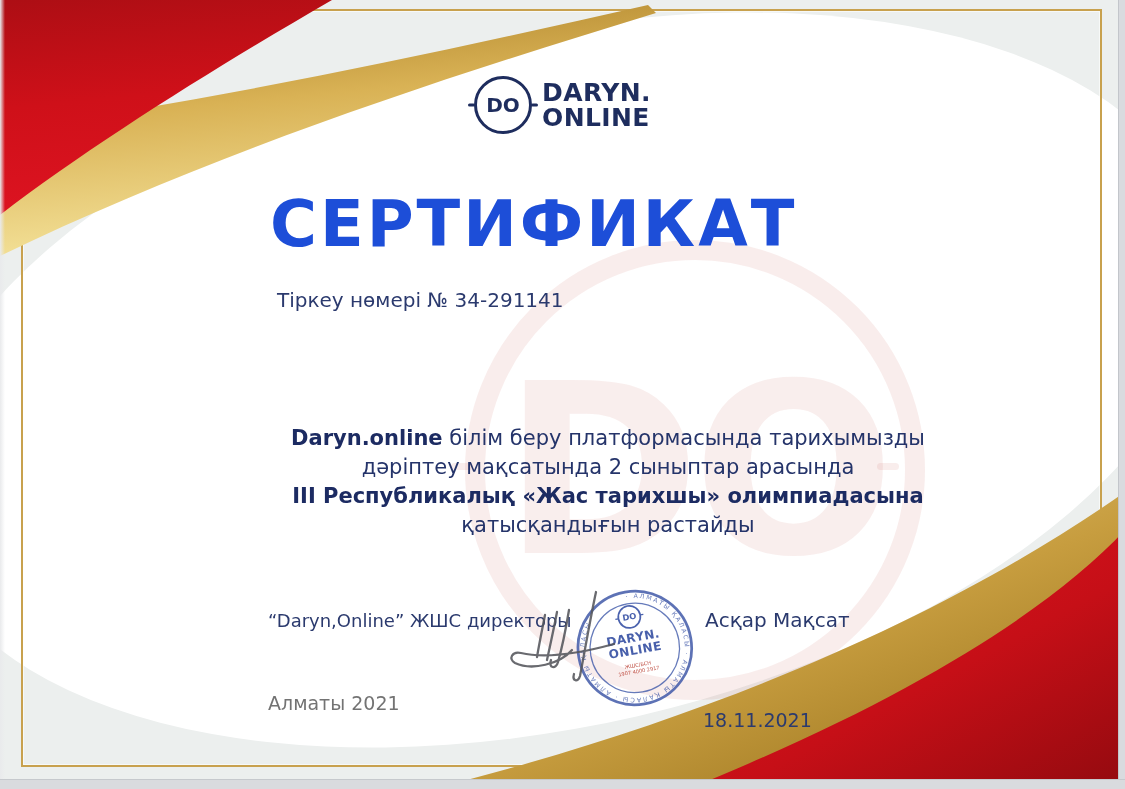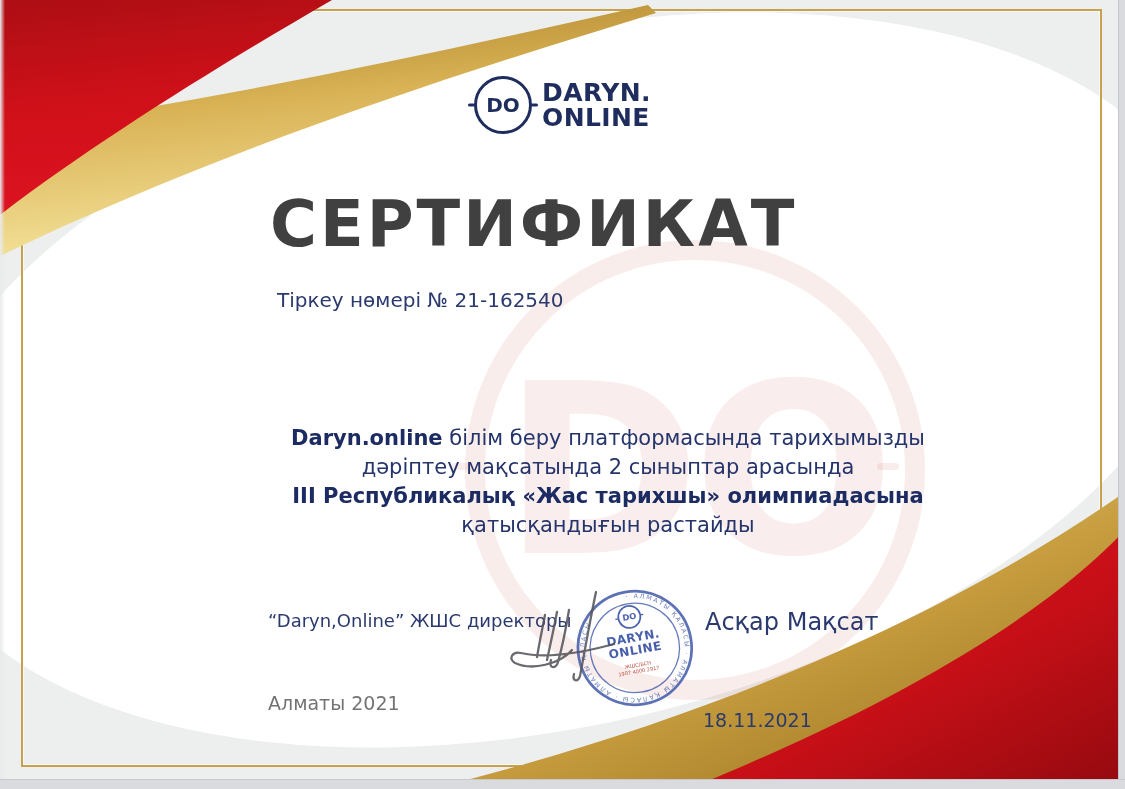--- a/index.html
+++ b/index.html
@@ -41,29 +41,29 @@
   }
   .logo-circle::before,.logo-circle::after{
     content:"";position:absolute;top:50%;width:7px;height:3px;background:#1e2d5e;transform:translateY(-50%);border-radius:2px;
   }
   .logo-circle::before{left:-9px;}
   .logo-circle::after{right:-9px;}
   .logo-text{font-size:25px;line-height:25px;font-weight:800;color:#1e2d5e;letter-spacing:.4px;}
 
   .title{
     position:absolute;left:270px;top:192px;
-    font-size:64px;font-weight:800;letter-spacing:3px;color:#404040;line-height:1;
+    font-size:64px;font-weight:800;letter-spacing:3px;color:#1d4ed8;line-height:1;
   }
   .reg-line{position:absolute;left:277px;top:288px;font-size:20px;color:#2b3a6e;}
   .recipient{position:absolute;left:268px;top:338px;font-size:31px;font-weight:800;color:#1c2b62;letter-spacing:.3px;}
   .body-text{position:absolute;left:268px;top:424px;width:680px;font-size:21px;line-height:29px;color:#25346a;text-align:center;}
   .body-text b{color:#1c2b62;}
 
   .director-label{position:absolute;left:268px;top:610px;font-size:18px;color:#2b3a6e;}
-  .director-name{position:absolute;left:705px;top:608px;font-size:24px;color:#2b3a6e;}
+  .director-name{position:absolute;left:705px;top:608px;font-size:20px;color:#2b3a6e;}
   .place-line{position:absolute;left:268px;top:692px;font-size:19px;color:#737373;}
   .date-line{position:absolute;left:703px;top:692px;font-size:19px;color:#2b3a6e;margin-top:17px;}
 
   .stamp{position:absolute;left:574px;top:588px;width:122px;height:122px;filter:blur(.35px);opacity:.94;}
   .signature{position:absolute;left:0;top:0;width:1125px;height:789px;pointer-events:none;}
 
   
   .edge-left{position:absolute;left:0;top:0;width:5px;height:789px;background:linear-gradient(to right,#e9eaec,rgba(255,255,255,0));}
   .edge-right{position:absolute;right:0;top:0;width:6px;height:789px;background:#d9dbdf;border-left:1px solid #c3c6cb;}
   .edge-bottom{position:absolute;left:0;bottom:0;width:1125px;height:9px;background:#d9dbde;border-top:1px solid #c6c9cd;}
@@ -125,21 +125,21 @@
     <div class="logo-circle">
       <span>DO</span>
     </div>
     <div class="logo-text">
       <div>DARYN.</div>
       <div>ONLINE</div>
     </div>
   </div>
 
   <div class="title">СЕРТИФИКАТ</div>
-  <div class="reg-line">Тіркеу нөмері № 21-162540</div>
+  <div class="reg-line">Тіркеу нөмері № 34-291141</div>
 
   <div class="body-text">
     <div><b>Daryn.online</b><span> білім беру платформасында тарихымызды</span></div>
     <div>дәріптеу мақсатында 2 сыныптар арасында</div>
     <div><b>III Республикалық «Жас тарихшы» олимпиадасына</b></div>
     <div>қатысқандығын растайды</div>
   </div>
 
   <div class="director-label">“Daryn,Online” ЖШС директоры</div>
   <div class="director-name">Асқар Мақсат</div>

